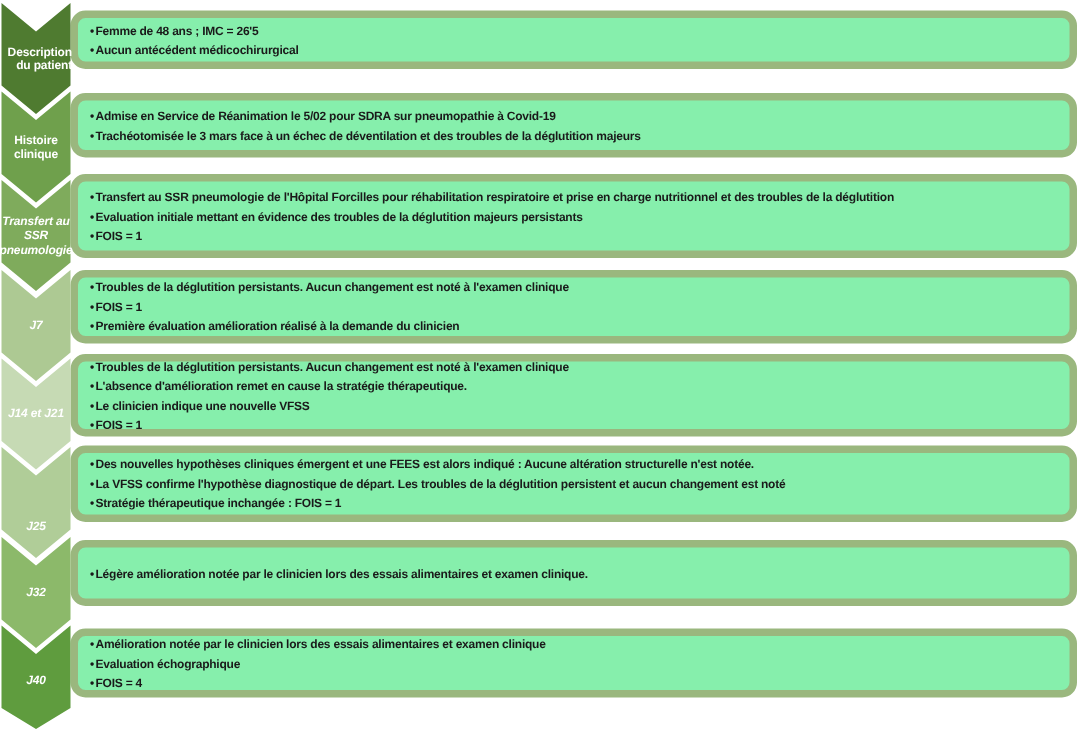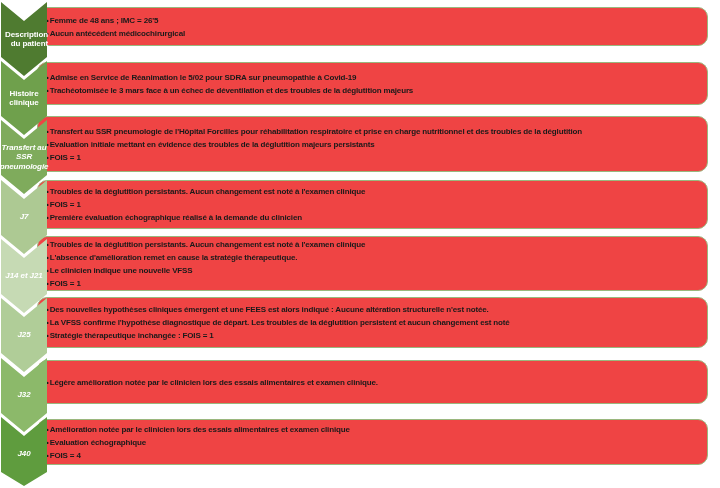--- a/index.html
+++ b/index.html
@@ -33,24 +33,24 @@
     color: #ffffff;
     font-size: 8px;
     font-weight: bold;
     line-height: 9.5px;
     letter-spacing: -0.1px;
     pointer-events: none;
   }
   .chev-label.italic { font-style: italic; }
   .step-box {
     position: absolute;
-    left: 37px;
+    left: 47px;
     width: 671px;
-    background: #ef4444;
-    border: 1px solid #f97316;
+    background: #86efac;
+    border: 5px solid #f97316;
     border-radius: 10px;
     box-sizing: border-box;
     display: flex;
     align-items: center;
     overflow: hidden;
     z-index: 1;
   }
   .bullets {
     list-style: none;
     margin: 0;
@@ -103,21 +103,21 @@
           <li style="color: rgb(26, 26, 26);">Transfert au SSR pneumologie de l'Hôpital Forcilles pour réhabilitation respiratoire et prise en charge nutritionnel et des troubles de la déglutition</li>
           <li style="color: rgb(26, 26, 26);">Evaluation initiale mettant en évidence des troubles de la déglutition majeurs persistants</li>
           <li style="color: rgb(26, 26, 26);">FOIS = 1</li>
         </ul>
   </div>
 
   <div class="step-box" style="top: 180px; height: 49px; border-color: rgb(154, 183, 126);">
     <ul class="bullets">
           <li style="color: rgb(26, 26, 26);">Troubles de la déglutition persistants. Aucun changement est noté à l'examen clinique</li>
           <li style="color: rgb(26, 26, 26);">FOIS = 1</li>
-          <li style="color: rgb(26, 26, 26);">Première évaluation échographique réalisé à la demande du clinicien</li>
+          <li style="color: rgb(26, 26, 26);">Première évaluation amélioration réalisé à la demande du clinicien</li>
         </ul>
   </div>
 
   <div class="step-box" style="top: 236px; height: 55px; border-color: rgb(154, 183, 126);">
     <ul class="bullets">
           <li style="color: rgb(26, 26, 26);">Troubles de la déglutition persistants. Aucun changement est noté à l'examen clinique</li>
           <li style="color: rgb(26, 26, 26);">L'absence d'amélioration remet en cause la stratégie thérapeutique.</li>
           <li style="color: rgb(26, 26, 26);">Le clinicien indique une nouvelle VFSS</li>
           <li style="color: rgb(26, 26, 26);">FOIS = 1</li>
         </ul>
@@ -143,16 +143,16 @@
           <li style="color: rgb(26, 26, 26);">Evaluation échographique</li>
           <li style="color: rgb(26, 26, 26);">FOIS = 4</li>
         </ul>
   </div>
 </div>
 <div class="chev-label" style="top: 21px; height: 36px; text-align: right;">Description du patient</div>
     <div class="chev-label" style="top: 80px; height: 36px;">Histoire clinique</div>
     <div class="chev-label italic" style="top: 139px; height: 36px;">Transfert au SSR pneumologie</div>
     <div class="chev-label italic" style="top: 199px; height: 36px;">J7</div>
     <div class="chev-label italic" style="top: 258px; height: 36px;">J14 et J21</div>
-    <div class="chev-label italic" style="top: 317px; height: 36px;">J25</div>
+    <div class="chev-label italic" style="top: 333px; height: 36px;">J25</div>
     <div class="chev-label italic" style="top: 377px; height: 36px;">J32</div>
     <div class="chev-label italic" style="top: 436px; height: 36px;">J40</div>
   </div>
 
 </body></html>

